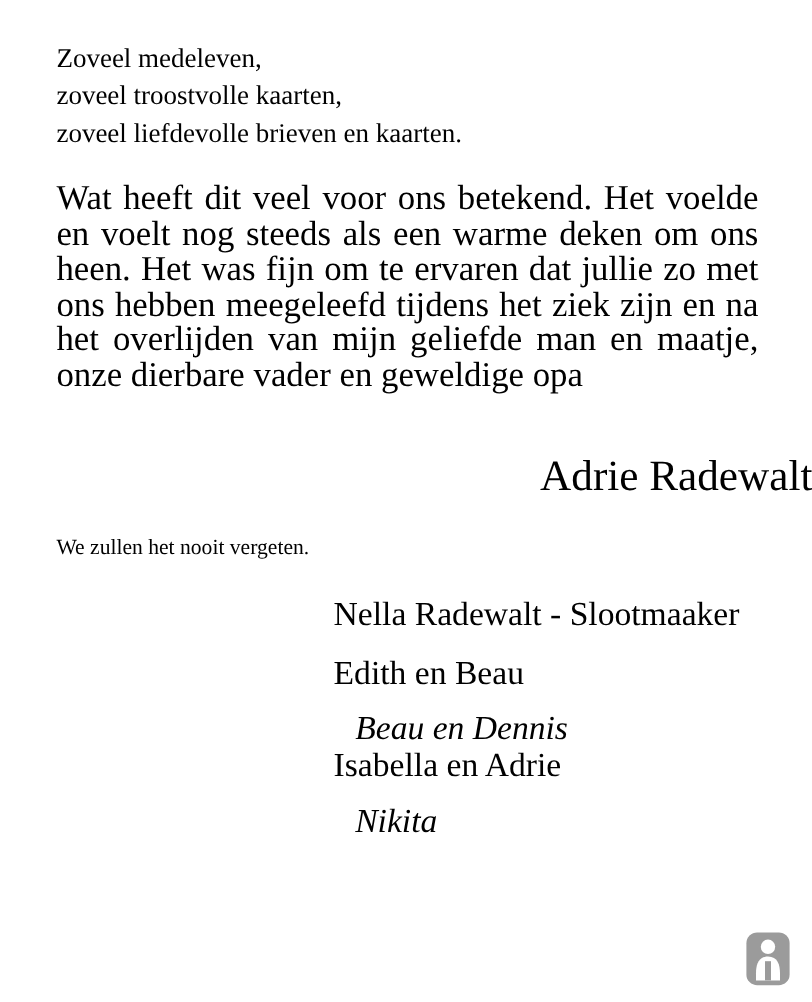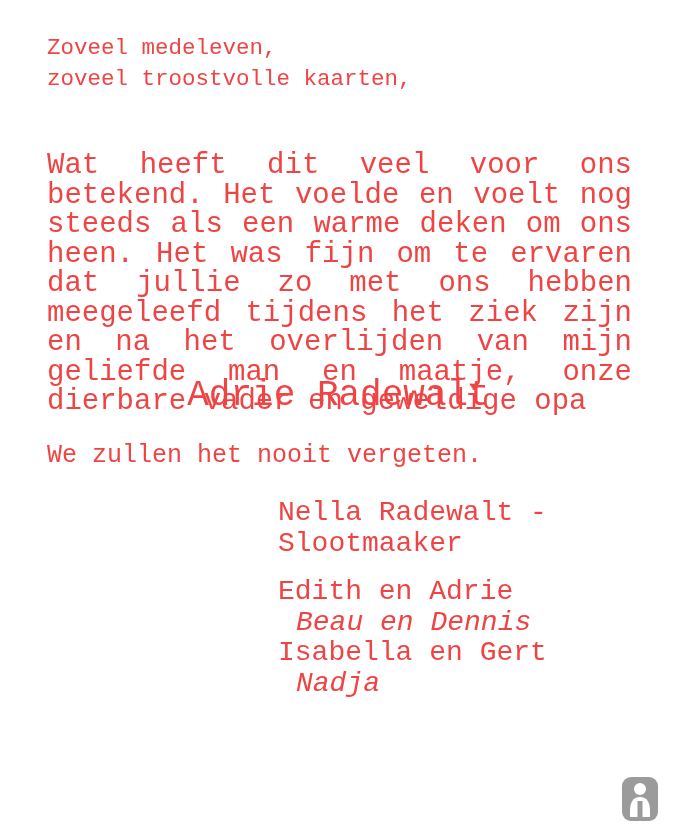--- a/index.html
+++ b/index.html
@@ -6,22 +6,22 @@
     margin: 0;
     padding: 0;
     background: #ffffff;
   }
   .page {
     position: relative;
     width: 677px;
     height: 835px;
     background: #ffffff;
     overflow: hidden;
-    font-family: Liberation Mono, monospace;
-    color: #ef4444;
+    font-family: Liberation Serif, serif;
+    color: #000000;
   }
   .opening {
     position: absolute;
     top: 33px;
     left: 47px;
     right: 45px;
     font-size: 22.5px;
     line-height: 31px;
   }
   .body-par {
@@ -31,45 +31,46 @@
     width: 585px;
     font-size: 29px;
     line-height: 29.5px;
     text-align: justify;
   }
   .name-heading {
     position: absolute;
     top: 374px;
     left: 0;
     width: 677px;
-    text-align: center;
+    text-align: right;
     font-size: 36px;
     line-height: 44px;
     font-weight: 400;
   }
   .closing {
     position: absolute;
     top: 441px;
     left: 47px;
-    font-size: 25px;
+    font-size: 18px;
     line-height: 30px;
   }
   .signatures {
     position: absolute;
     top: 498px;
     left: 278px;
     font-size: 28px;
     line-height: 30.5px;
   }
   .spouse-line {
     margin-bottom: 18px;
   }
   .family-line.italic {
     font-style: italic;
     padding-left: 18px;
+    margin-top: 16px;
   }
   .place-date {
     position: absolute;
     top: 763px;
     left: 47px;
     font-size: 22px;
     line-height: 30px;
   }
   .logo {
     position: absolute;
@@ -80,34 +81,35 @@
   }
 </style>
 </head>
 <body>
 
 <div class="page">
 
   <div class="opening">
     <div>Zoveel medeleven,</div>
     <div>zoveel troostvolle kaarten,</div>
+    <div>zoveel liefdevolle brieven en kaarten.</div>
   </div>
 
   <div class="body-par">Wat heeft dit veel voor ons betekend. Het voelde en voelt nog steeds als een warme deken om ons heen. Het was fijn om te ervaren dat jullie zo met ons hebben meegeleefd tijdens het ziek zijn en na het overlijden van mijn geliefde man en maatje, onze dierbare vader en geweldige opa</div>
 
   <div class="name-heading">Adrie Radewalt</div>
 
   <div class="closing">We zullen het nooit vergeten.</div>
 
   <div class="signatures">
     <div class="spouse-line">Nella Radewalt - Slootmaaker</div>
-    <div class="family-line normal">Edith en Adrie</div>
+    <div class="family-line normal">Edith en Beau</div>
     <div class="family-line italic">Beau en Dennis</div>
-    <div class="family-line normal">Isabella en Gert</div>
-    <div class="family-line italic">Nadja</div>
+    <div class="family-line normal">Isabella en Adrie</div>
+    <div class="family-line italic">Nikita</div>
   </div>
 
 
   <div class="logo">
     <svg width="42" height="50" viewBox="0 0 42 50" xmlns="http://www.w3.org/2000/svg">
       <rect x="3" y="4" width="36" height="44" rx="9" fill="#9b9b9b"></rect>
       <circle cx="21" cy="16" r="6" fill="#ffffff"></circle>
       <path d="M21 24 c-8 0 -10 7 -10 14 v6 h20 v-6 c0 -7 -2 -14 -10 -14 z" fill="#ffffff"></path>
       <rect x="18.5" y="28" width="5" height="16" fill="#9b9b9b"></rect>
     </svg>

